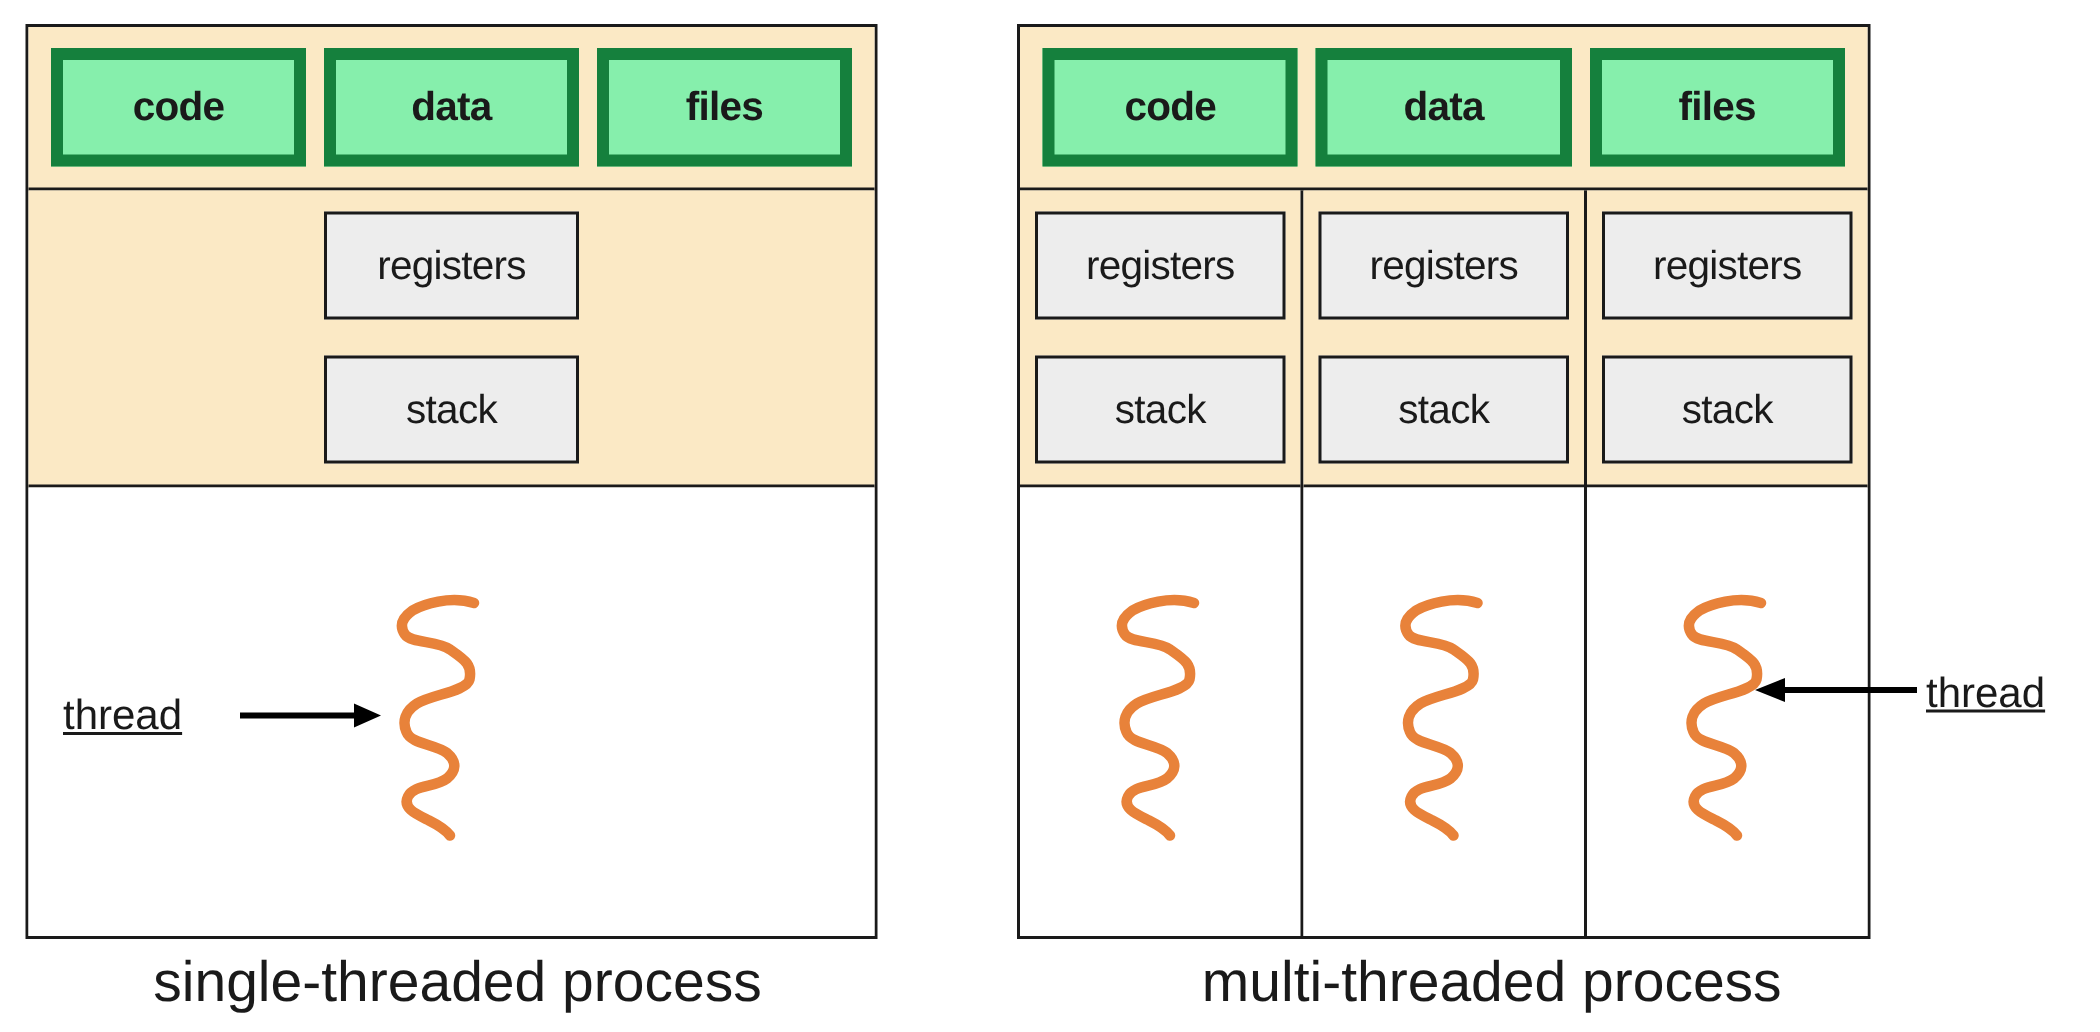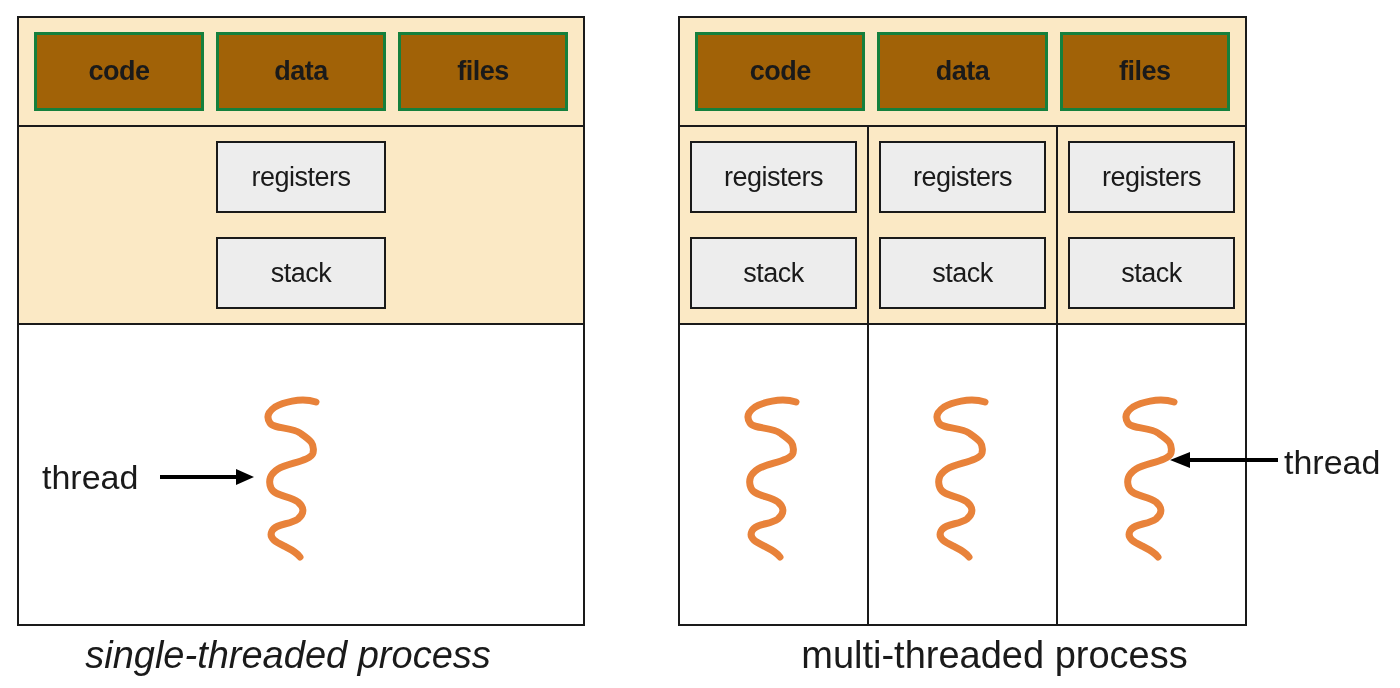--- a/index.html
+++ b/index.html
@@ -39,22 +39,22 @@
     border-bottom: 2px solid #1a1a1a;
     display: flex;
     align-items: center;
     padding: 0 15px;
     gap: 12px;
     box-sizing: content-box;
   }
   .mem-cell {
     flex: 1 1 0;
     height: 79px;
-    background: #a16207;
-    border: 3px solid #15803d;
+    background: #86efac;
+    border: 8px solid #15803d;
     box-sizing: border-box;
     display: flex;
     align-items: center;
     justify-content: center;
     font-weight: bold;
     font-size: 27px;
     letter-spacing: -0.5px;
   }
 
   
@@ -130,41 +130,42 @@
   }
   #left-squiggle {
     position: absolute;
     left: 245px;
     top: 0;
   }
 
   
   .thread-label {
     position: absolute;
-    font-size: 34px;
+    font-size: 28px;
     line-height: 38px;
     white-space: nowrap;
+    text-decoration: underline;
   }
   #thread-label-left  { left: 42px;  top: 458px; }
   #thread-label-right { left: 1284px; top: 443px; }
   .arrow-svg { position: absolute; }
   #arrow-left-svg  { left: 160px;  top: 466px; }
   #arrow-right-svg { left: 1168px; top: 449px; }
   .arrow-svg line    { stroke: #000; stroke-width: 4; }
   .arrow-svg polygon { fill: #000; }
 
   
   .caption {
     position: absolute;
     top: 632px;
     text-align: center;
     font-size: 38px;
     line-height: 46px;
   }
-  #caption-left  { left: 4px;  width: 568px; font-style: italic; }
+  #caption-left  { left: 21px;  width: 568px; }
   #caption-right { left: 710px; width: 569px; }
 </style>
 </head>
 <body>
 
 <div id="stage">
 
   <div class="process-box" id="left-box">
 
     <div class="top-strip">

